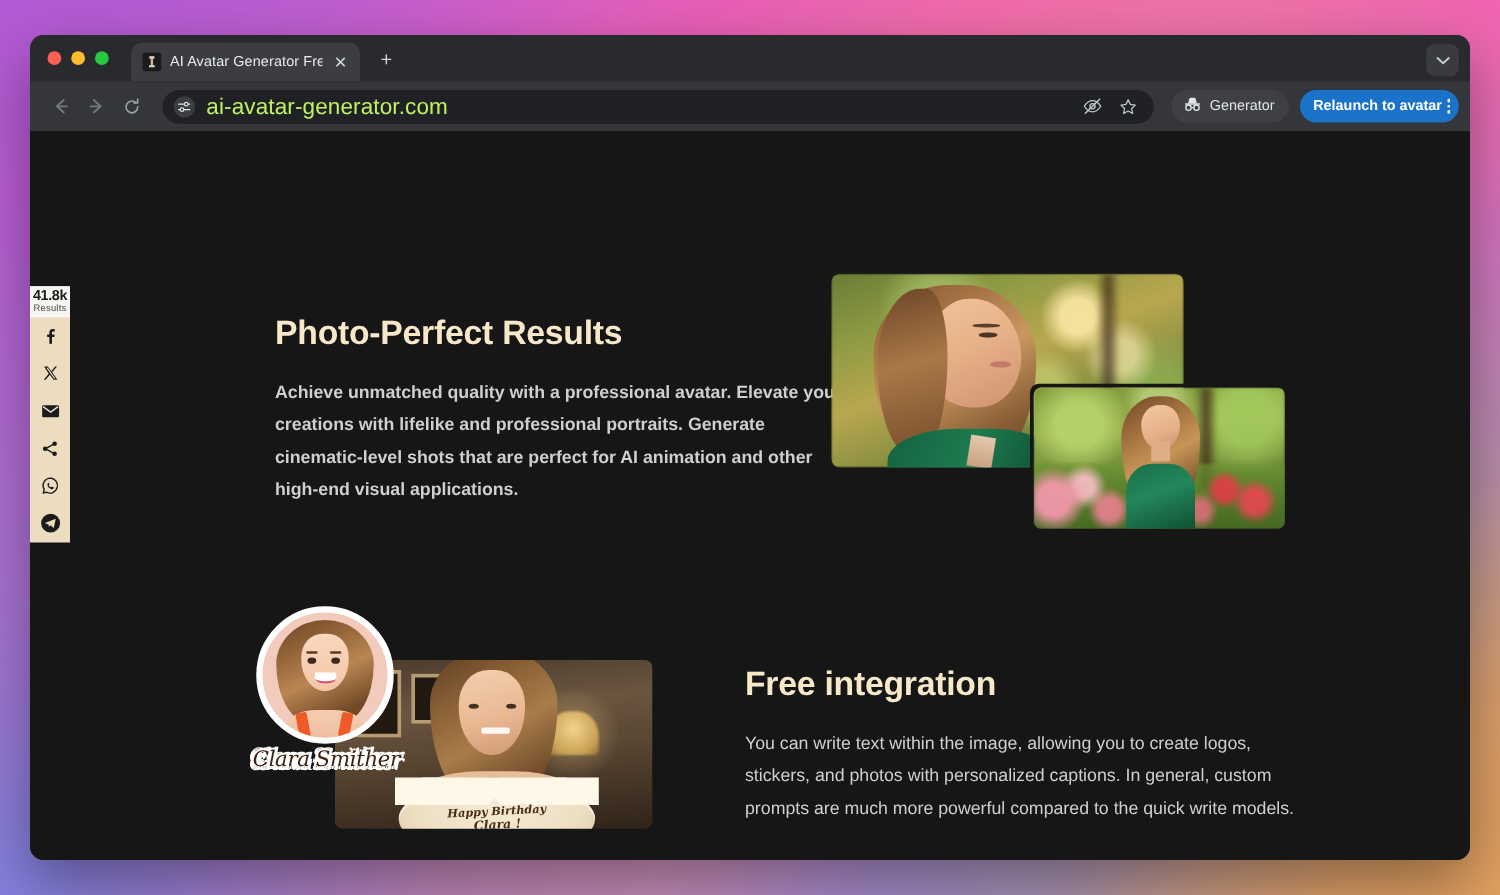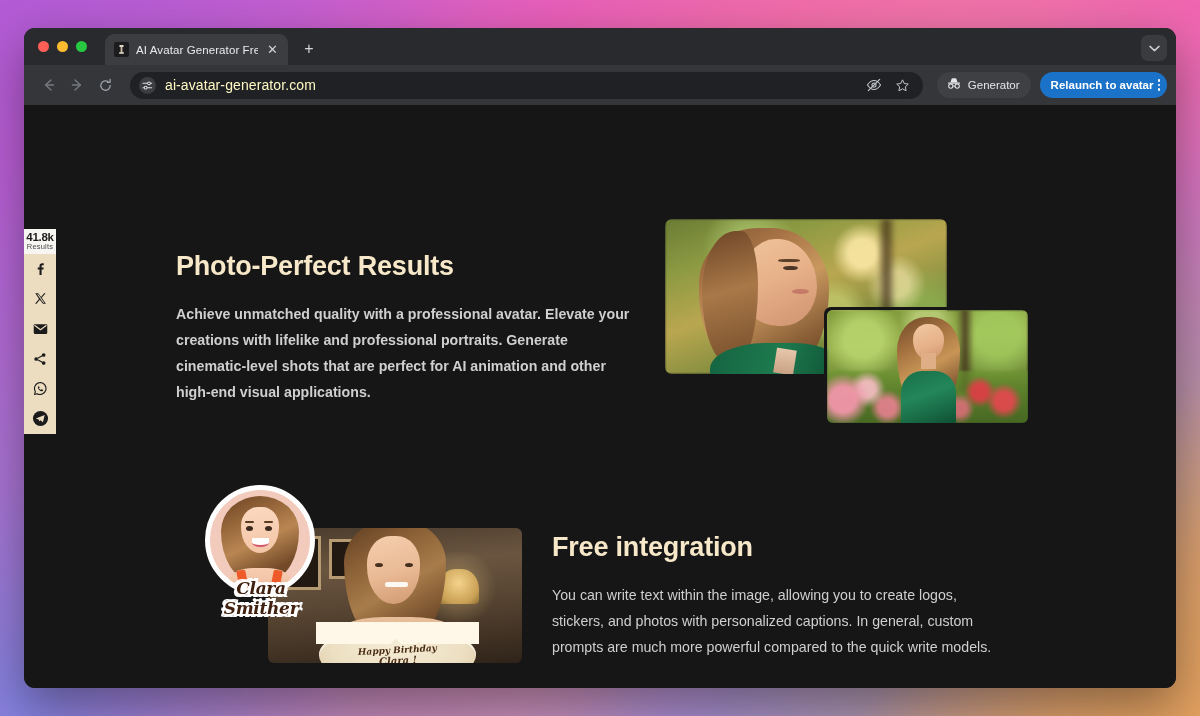--- a/index.html
+++ b/index.html
@@ -144,22 +144,22 @@
     gap: 9px;
   }
   .site-icon {
     width: 17px; height: 17px;
     border-radius: 50%;
     background: #3b3d41;
     display: flex; align-items: center; justify-content: center;
     flex: 0 0 auto;
   }
   .url {
-    color: #fef9c3;
-    font-size: 14px;
+    color: #bef264;
+    font-size: 18px;
     letter-spacing: .1px;
     flex: 1 1 auto;
     white-space: nowrap; overflow: hidden;
   }
   .omni-action {
     width: 20px; height: 20px;
     display: flex; align-items: center; justify-content: center;
     color: #c3c6ca;
     flex: 0 0 auto;
   }
@@ -217,21 +217,21 @@
   .share-count .num { display: block; color: #1c1c1c; font-size: 11.5px; font-weight: 700; letter-spacing: -.3px; }
   .share-count .cap { display: block; color: #4a4a4a; font-size: 7.5px; letter-spacing: .2px; }
   .share-btn {
     width: 32px; height: 30px;
     display: flex; align-items: center; justify-content: center;
     color: #1b1b1b;
   }
   .share-btn svg { display: block; }
 
   
-  .section { position: absolute; }
+  .section { position: absolute; margin-left: 44px; }
 
   .sec-title {
     font-size: 27px;
     font-weight: 700;
     color: #f7e8c9;
     letter-spacing: -.2px;
     line-height: 1.1;
   }
   .sec-body {
     font-size: 14.2px;
@@ -422,21 +422,21 @@
   .stk-strap { position: absolute; bottom: 0; width: 9px; height: 20px; background: #ee5a28; border-radius: 2px; }
   .stk-strap.l { left: 28%; transform: rotate(-11deg); }
   .stk-strap.r { left: 62%; transform: rotate(11deg); }
   .stk-name {
     position: absolute; left: 0; bottom: 0;
     width: 124px;
     text-align: center;
     color: #41210f;
     font-family: "DejaVu Serif", serif;
     font-style: italic;
-    font-weight: 700;
+    font-weight: 400;
     font-size: 17px;
     letter-spacing: -.3px;
     text-shadow:
       2px 0 0 #fff, -2px 0 0 #fff, 0 2px 0 #fff, 0 -2px 0 #fff,
       2px 2px 0 #fff, -2px 2px 0 #fff, 2px -2px 0 #fff, -2px -2px 0 #fff,
       3px 3px 0 #fff, -3px -3px 0 #fff, 3px -3px 0 #fff, -3px 3px 0 #fff;
   }
 
   #photo-c {
     position: absolute;

